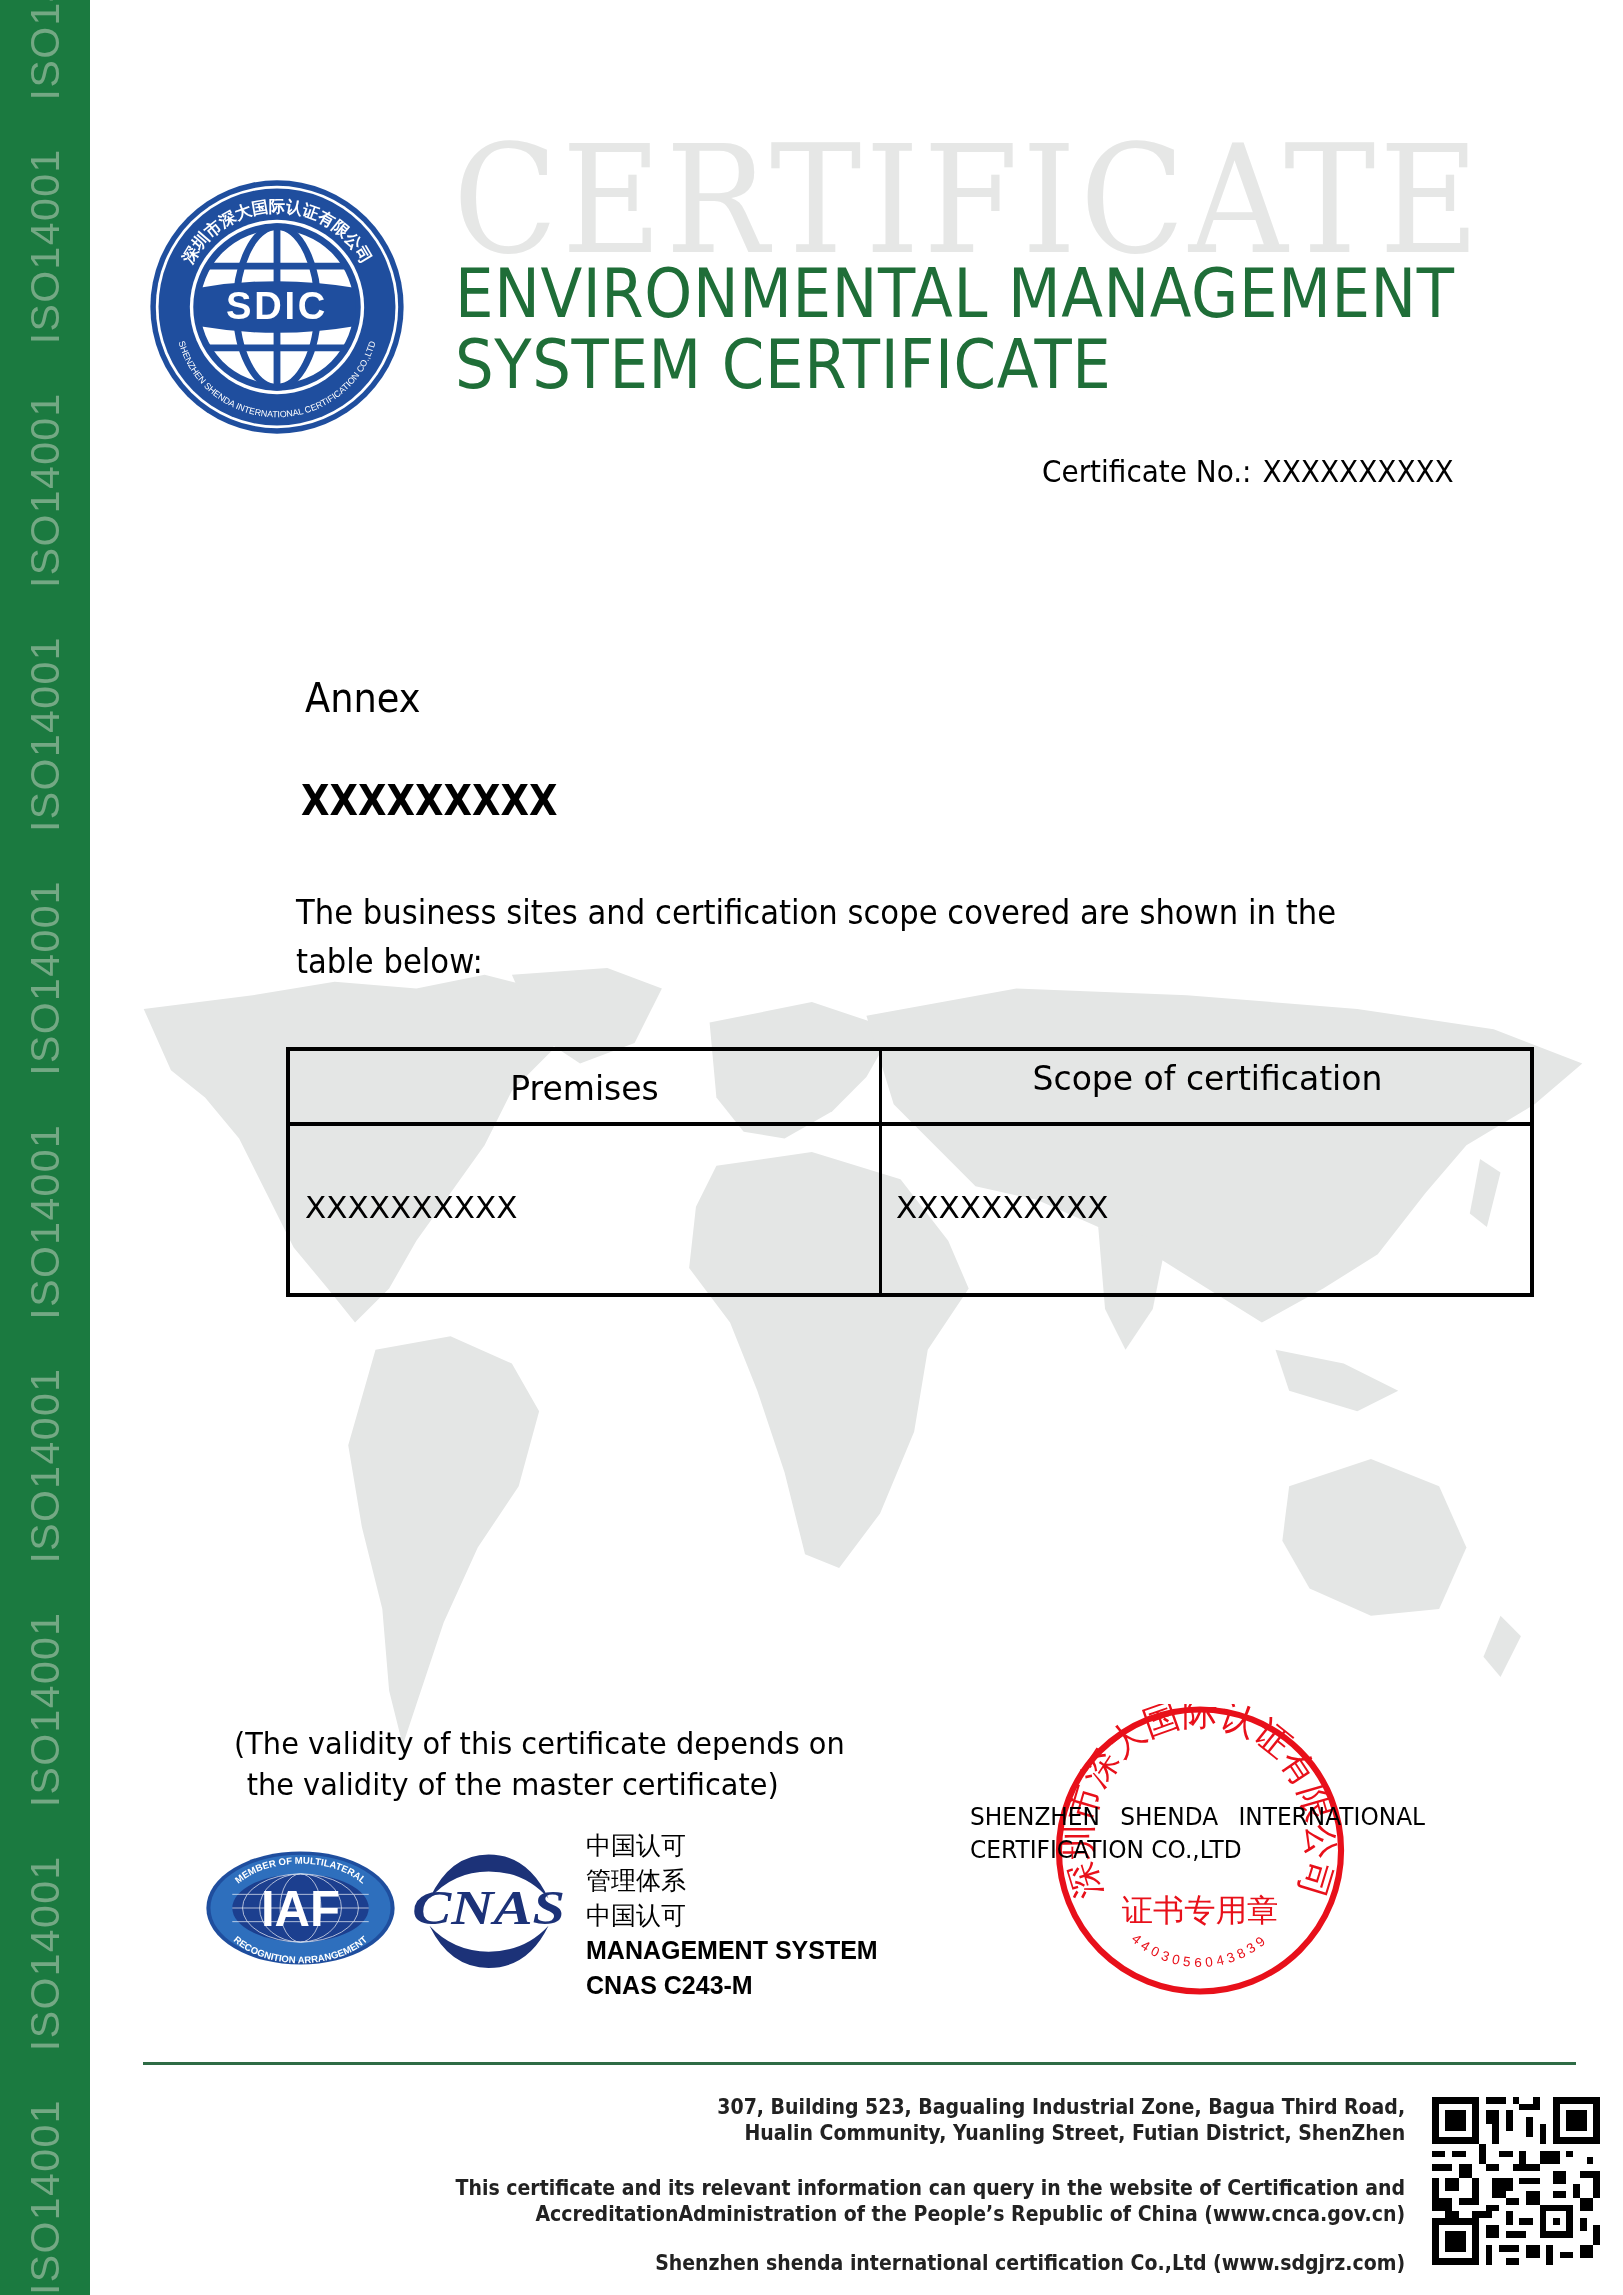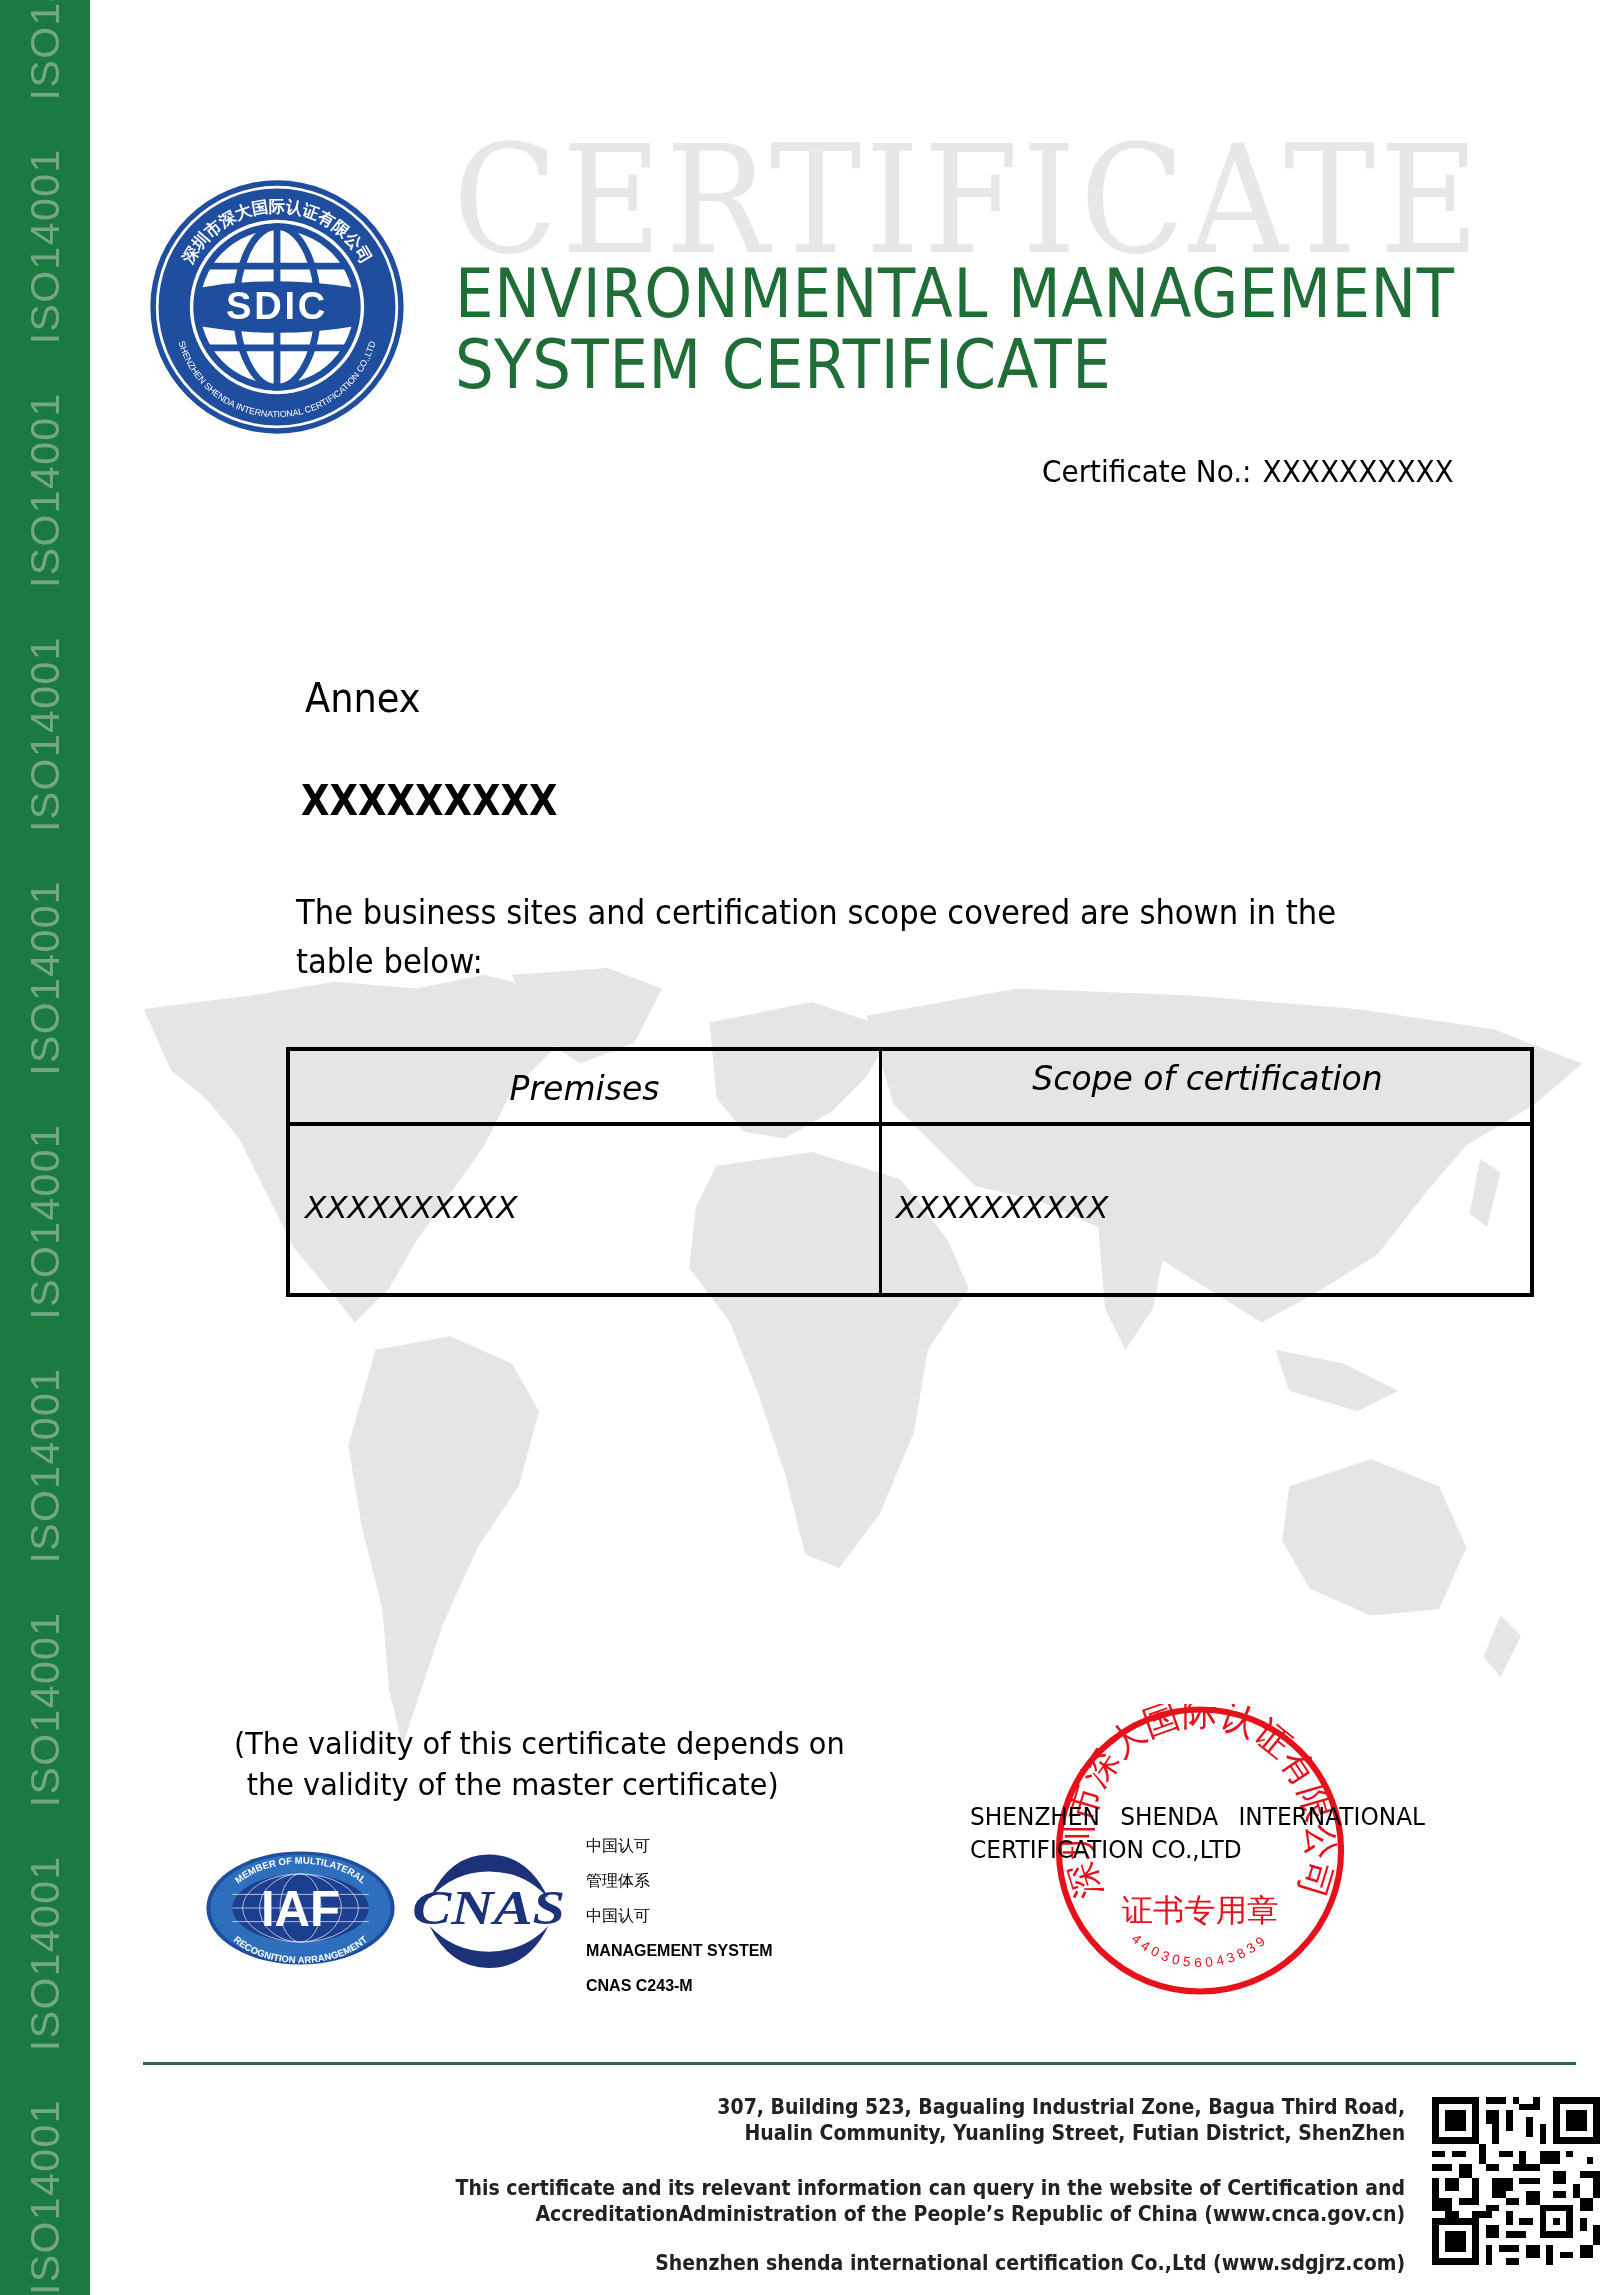--- a/index.html
+++ b/index.html
@@ -25,32 +25,32 @@
   .company-x { left:301px; top:776px; font-size:42px; font-weight:bold; transform:scaleX(0.88); transform-origin:0 0; }
   .intro { left:296px; top:888px; width:1173px; font-size:33px; line-height:49px; transform:scaleX(0.93); transform-origin:0 0; }
 
   
   .map { left:130px; top:968px; width:1466px; height:825px; }
 
   
   .tbl { left:286px; top:1047px; width:1248px; height:250px; border:4.1px solid #000; box-sizing:border-box; }
   .tbl .hdr { position:absolute; left:0; top:0; right:0; height:71px; border-bottom:4.8px solid #000; }
   .tbl .vline { position:absolute; left:589px; top:0; bottom:0; width:3.4px; background:#000; }
-  .tbl .cell { position:absolute; font-size:33px; white-space:nowrap;font-style:italic; }
+  .tbl .cell { position:absolute; font-size:33px; white-space:nowrap; }
   .th1 { left:0; width:589px; top:17.7px; text-align:center; }
   .th2 { left:592px; width:651px; top:8px; text-align:center; }
   .td1 { left:15px; top:138px; font-size:31px !important; }
   .td2 { left:606px; top:138px; font-size:31px !important; }
 
   .validity { left:234px; top:1723px; font-size:31px; line-height:41px; transform:scaleX(0.93); transform-origin:0 0; white-space:nowrap; }
   .validity div:nth-child(2) { padding-left:13.6px; }
 
   .iaf { left:205px; top:1850px; width:191px; height:116px; }
   .cnas { left:409px; top:1851px; width:160px; height:119px; }
-  .cn-lines { left:586px; top:1828px; font-family:"Liberation Sans", sans-serif; font-size:16px; line-height:35px; font-weight:bold; white-space:nowrap; }
+  .cn-lines { left:586px; top:1828px; font-family:"Liberation Sans", sans-serif; font-size:25px; line-height:35px; font-weight:bold; white-space:nowrap; }
   .cn-lines .cn { font-weight:normal; font-family:"DejaVu Sans", sans-serif; }
 
   .seal { left:1050px; top:1704px; width:300px; height:293px; }
   .company { left:970px; top:1800px; font-size:24.5px; line-height:33px; white-space:nowrap; word-spacing:13.6px; transform:scaleX(0.95); transform-origin:0 0; }
   .company div:nth-child(2) { word-spacing:0; }
 
   .rule { left:143px; top:2062px; width:1433px; height:3.4px; background:#2e6b45; }
 
   .footer { right:218px; top:2094px; text-align:right; font-family:"DejaVu Sans", sans-serif; font-weight:bold; color:#222; font-size:22px; white-space:nowrap; transform:scaleX(0.86); transform-origin:100% 0; }
   .footer .addr { line-height:26px; margin-bottom:29px; }

